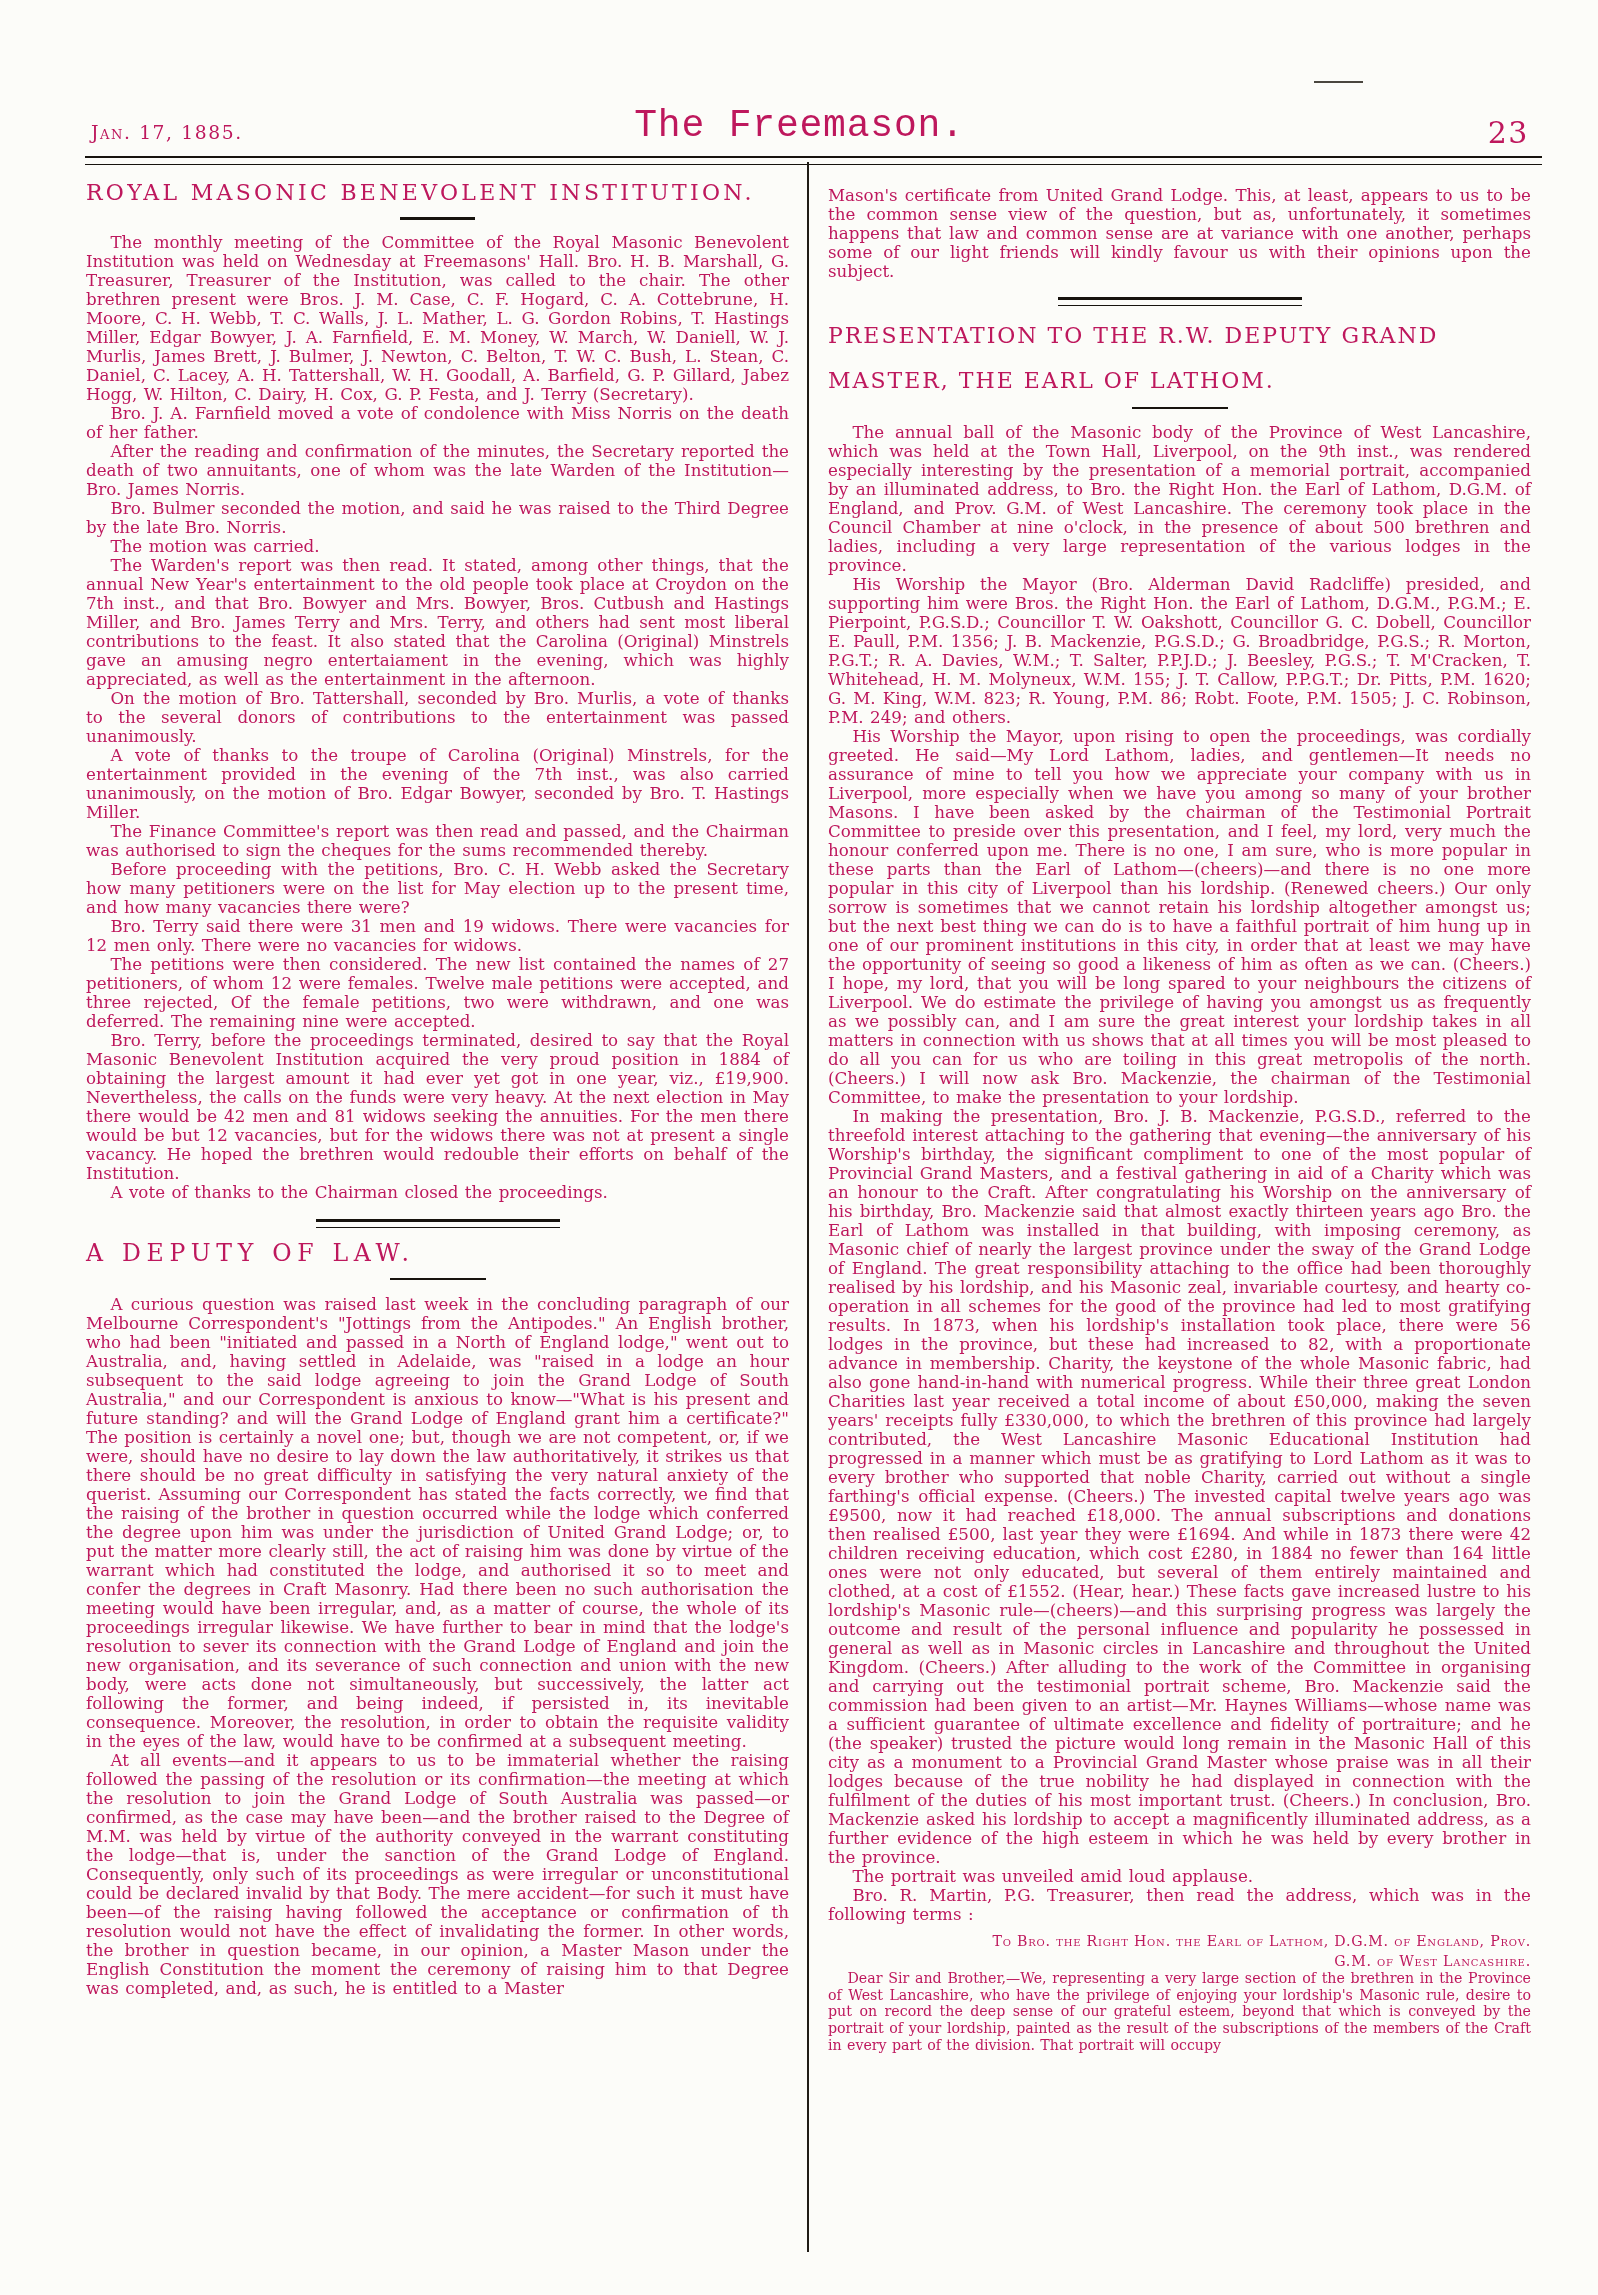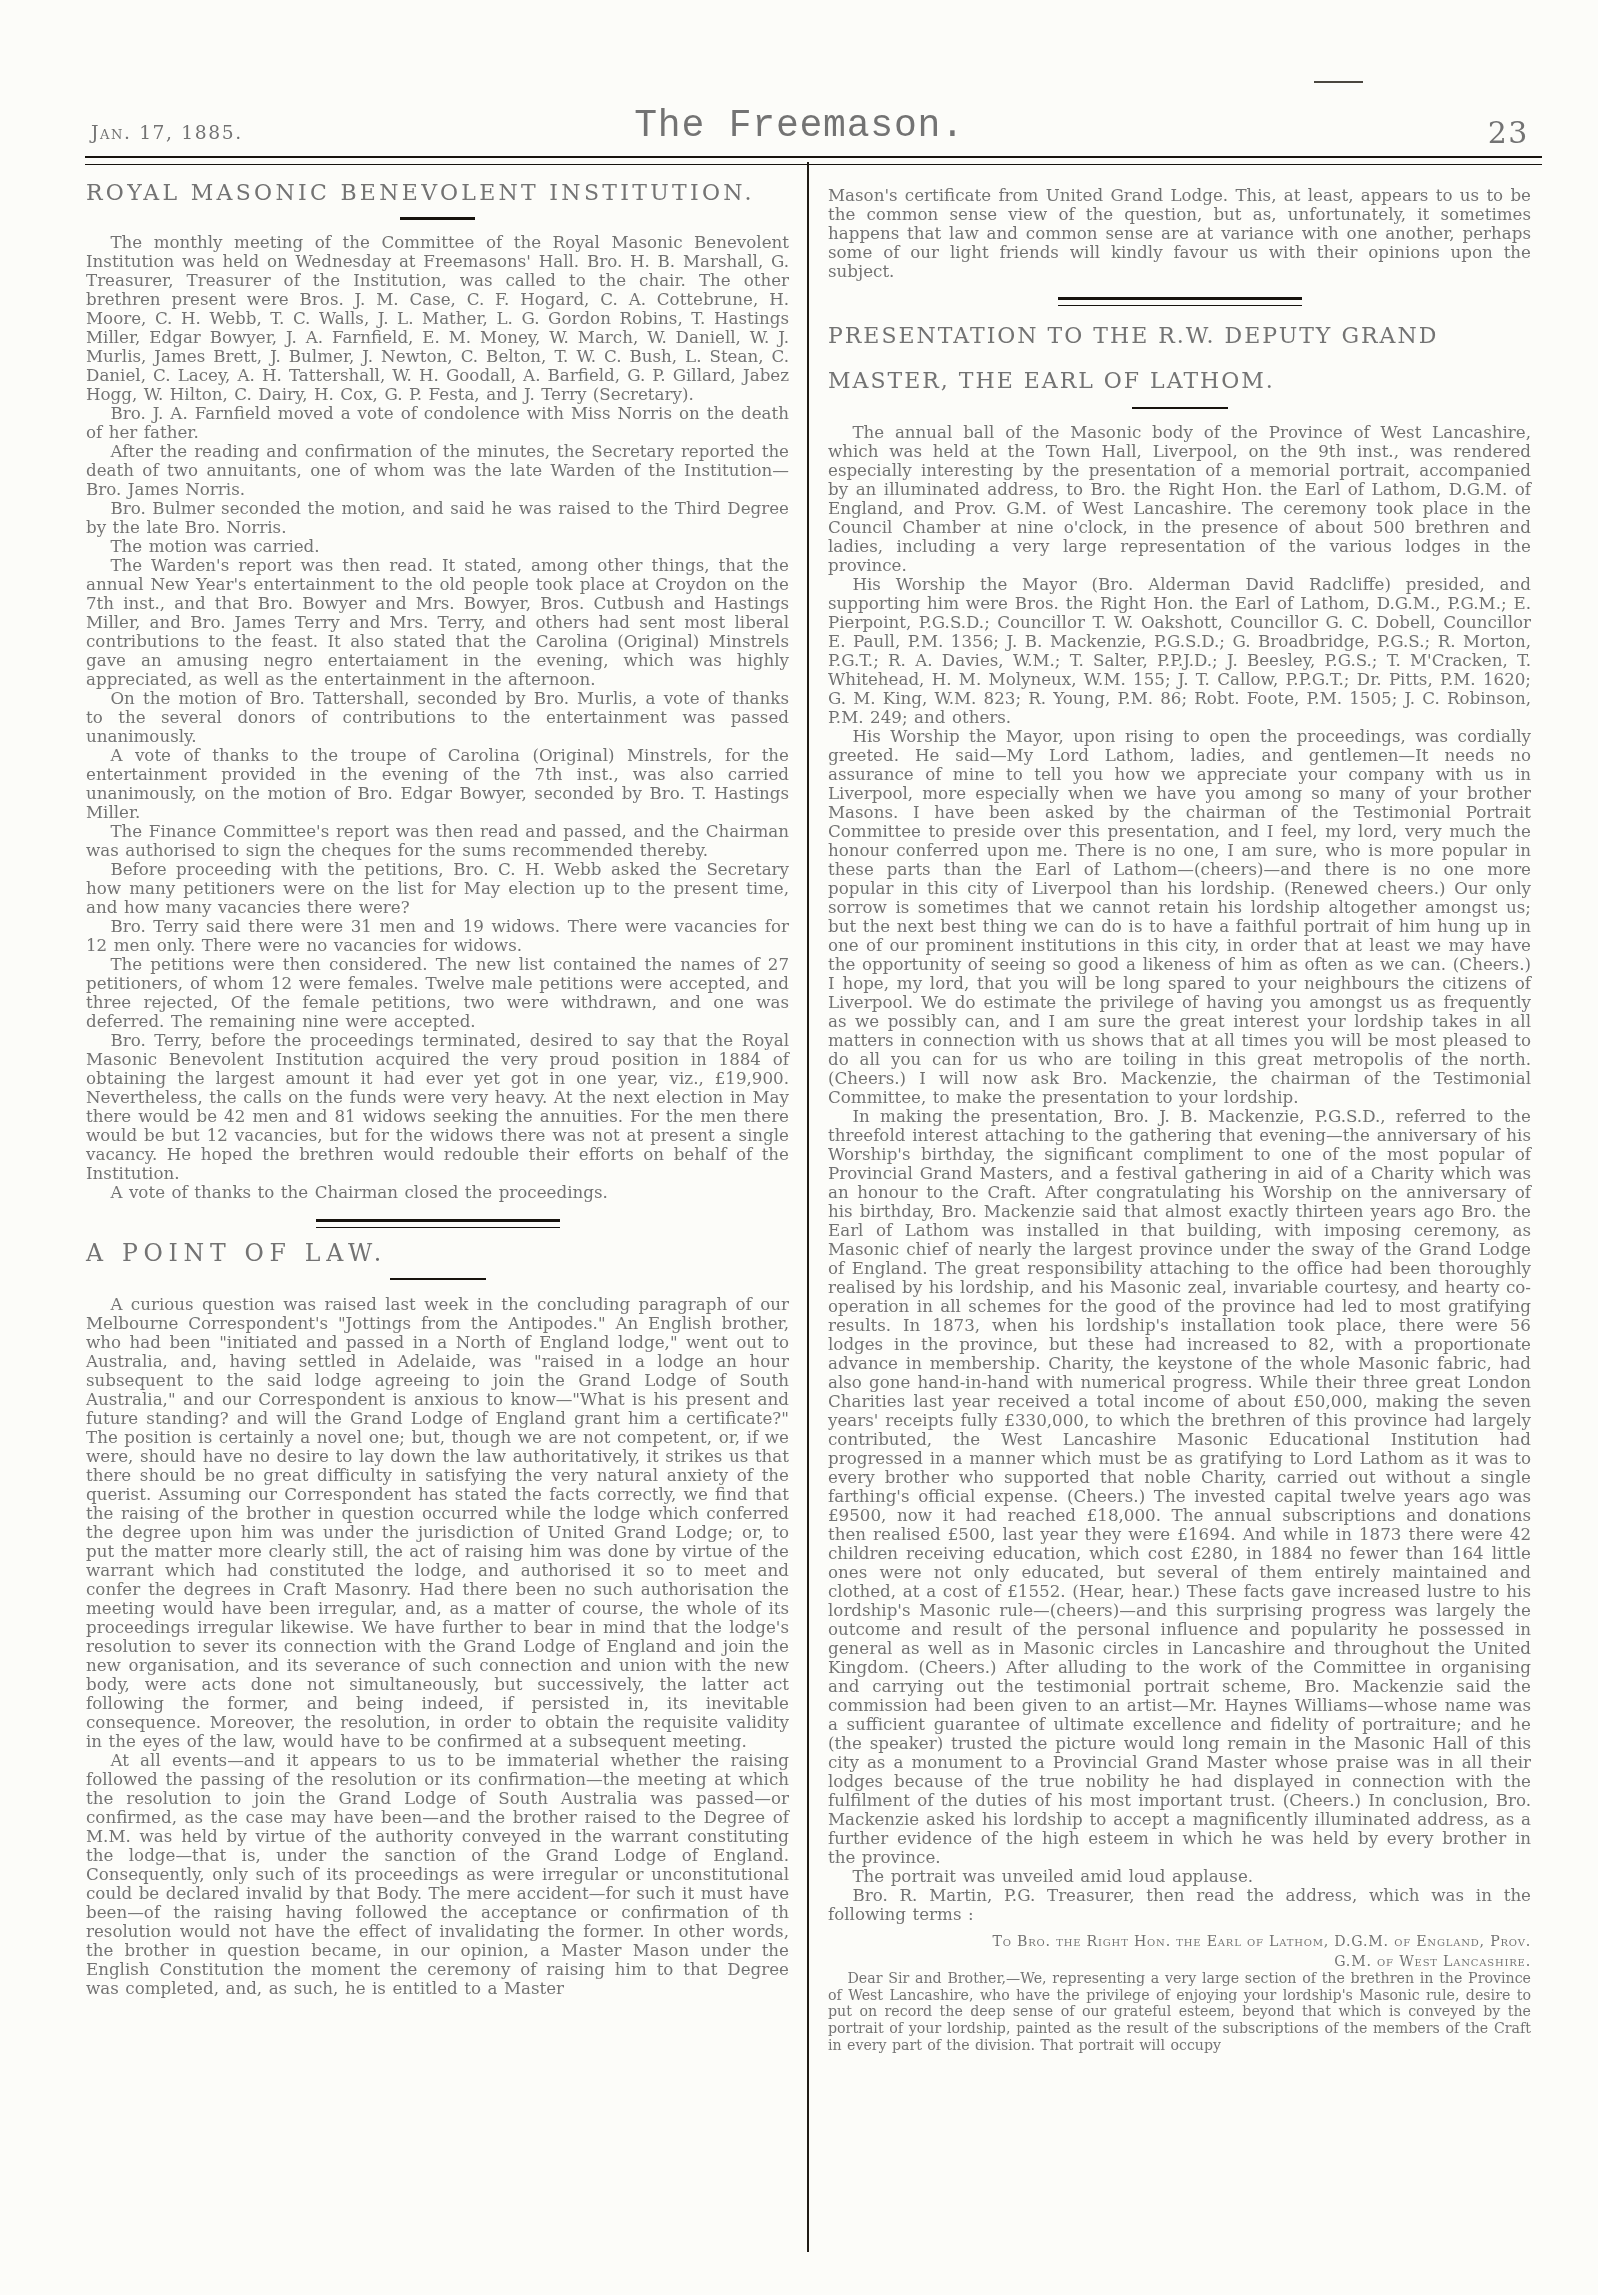--- a/index.html
+++ b/index.html
@@ -1,21 +1,21 @@
 <!DOCTYPE html>
 <html style="font-size:13px"><head>
 <meta charset="utf-8">
 <style>
   html,body { margin:0; padding:0; background:#e8e6e0; }
   .page {
     position:relative;
     width:1599px; height:2295px;
     background:#fcfcf9;
     font-family:"DejaVu Serif", serif;
-    color:#737373;
+    color:#be185d;
     overflow:hidden;
   }
   
   .masthead-date {
     position:absolute; left:91px; top:122px;
     font-size:18.7px; font-variant:small-caps; letter-spacing:1.6px;
   }
   .masthead-title {
     position:absolute; left:0; width:100%; top:104px;
     text-align:center; font-size:38px; letter-spacing:0.8px;font-family:Liberation Mono, monospace;
@@ -100,21 +100,21 @@
     <p class="body">A vote of thanks to the troupe of Carolina (Original) Minstrels, for the entertainment provided in the evening of the 7th inst., was also carried unanimously, on the motion of Bro. Edgar Bowyer, seconded by Bro. T. Hastings Miller.</p>
     <p class="body">The Finance Committee's report was then read and passed, and the Chairman was authorised to sign the cheques for the sums recommended thereby.</p>
     <p class="body">Before proceeding with the petitions, Bro. C. H. Webb asked the Secretary how many petitioners were on the list for May election up to the present time, and how many vacancies there were?</p>
     <p class="body">Bro. Terry said there were 31 men and 19 widows. There were vacancies for 12 men only. There were no vacancies for widows.</p>
     <p class="body">The petitions were then considered. The new list contained the names of 27 petitioners, of whom 12 were females. Twelve male petitions were accepted, and three rejected, Of the female petitions, two were withdrawn, and one was deferred. The remaining nine were accepted.</p>
     <p class="body">Bro. Terry, before the proceedings terminated, desired to say that the Royal Masonic Benevolent Institution acquired the very proud position in 1884 of obtaining the largest amount it had ever yet got in one year, viz., £19,900. Nevertheless, the calls on the funds were very heavy. At the next election in May there would be 42 men and 81 widows seeking the annuities. For the men there would be but 12 vacancies, but for the widows there was not at present a single vacancy. He hoped the brethren would redouble their efforts on behalf of the Institution.</p>
     <p class="body">A vote of thanks to the Chairman closed the proceedings.</p>
 
     <div class="section-divider"></div>
 
-    <h1 class="article-heading" style="letter-spacing:5.7px; font-size:23.6px;">A POINT OF LAW.</h1>
+    <h1 class="article-heading" style="letter-spacing:5.7px; font-size:23.6px;">A DEPUTY OF LAW.</h1>
     <div class="dash-rule"></div>
 
     <p class="body">A curious question was raised last week in the concluding paragraph of our Melbourne Correspondent's "Jottings from the Antipodes." An English brother, who had been "initiated and passed in a North of England lodge," went out to Australia, and, having settled in Adelaide, was "raised in a lodge an hour subsequent to the said lodge agreeing to join the Grand Lodge of South Australia," and our Correspondent is anxious to know—"What is his present and future standing? and will the Grand Lodge of England grant him a certificate?" The position is certainly a novel one; but, though we are not competent, or, if we were, should have no desire to lay down the law authoritatively, it strikes us that there should be no great difficulty in satisfying the very natural anxiety of the querist. Assuming our Correspondent has stated the facts correctly, we find that the raising of the brother in question occurred while the lodge which conferred the degree upon him was under the jurisdiction of United Grand Lodge; or, to put the matter more clearly still, the act of raising him was done by virtue of the warrant which had constituted the lodge, and authorised it so to meet and confer the degrees in Craft Masonry. Had there been no such authorisation the meeting would have been irregular, and, as a matter of course, the whole of its proceedings irregular likewise. We have further to bear in mind that the lodge's resolution to sever its connection with the Grand Lodge of England and join the new organisation, and its severance of such connection and union with the new body, were acts done not simultaneously, but successively, the latter act following the former, and being indeed, if persisted in, its inevitable consequence. Moreover, the resolution, in order to obtain the requisite validity in the eyes of the law, would have to be confirmed at a subsequent meeting.</p>
     <p class="body">At all events—and it appears to us to be immaterial whether the raising followed the passing of the resolution or its confirmation—the meeting at which the resolution to join the Grand Lodge of South Australia was passed—or confirmed, as the case may have been—and the brother raised to the Degree of M.M. was held by virtue of the authority conveyed in the warrant constituting the lodge—that is, under the sanction of the Grand Lodge of England. Consequently, only such of its proceedings as were irregular or unconstitutional could be declared invalid by that Body. The mere accident—for such it must have been—of the raising having followed the acceptance or confirmation of th resolution would not have the effect of invalidating the former. In other words, the brother in question became, in our opinion, a Master Mason under the English Constitution the moment the ceremony of raising him to that Degree was completed, and, as such, he is entitled to a Master</p>
   </div>
 
   <div class="col col-right">
 
     <p class="body no-indent" style="margin-top:18px;">Mason's certificate from United Grand Lodge. This, at least, appears to us to be the common sense view of the question, but as, unfortunately, it sometimes happens that law and common sense are at variance with one another, perhaps some of our light friends will kindly favour us with their opinions upon the subject.</p>
 

